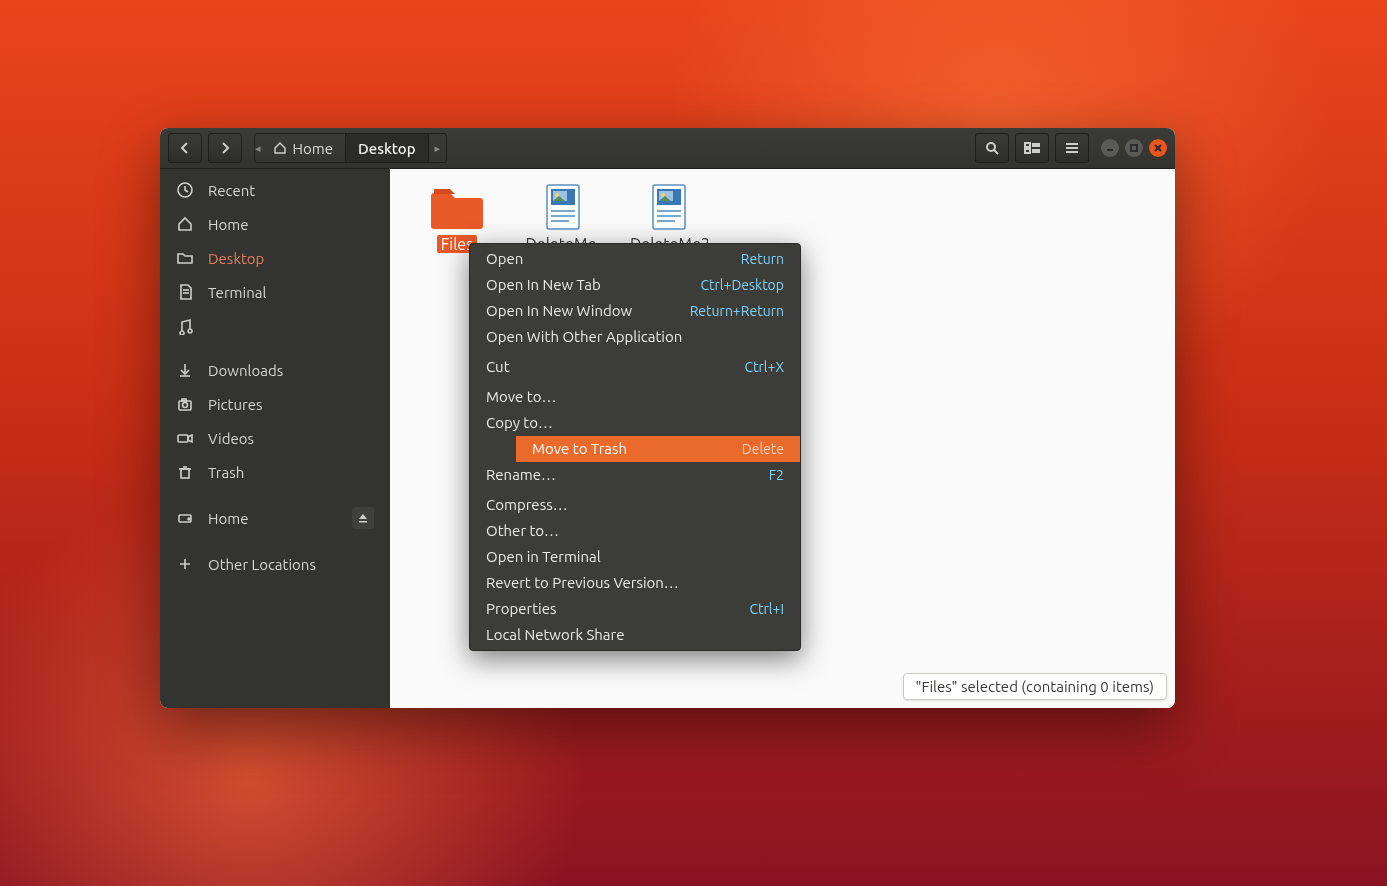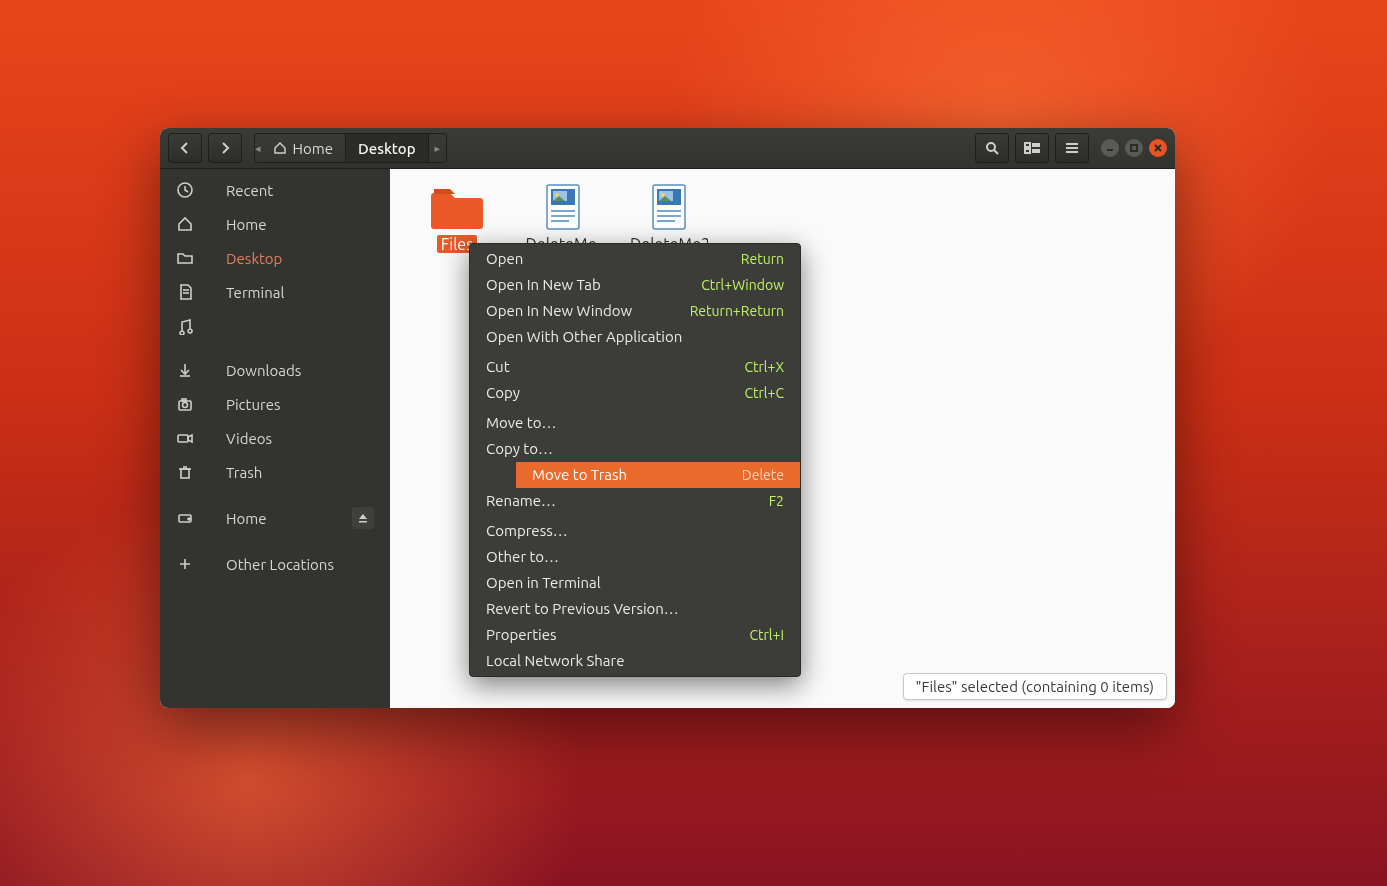--- a/index.html
+++ b/index.html
@@ -33,21 +33,21 @@
   .patharrow{color:#888;font-size:11px;}
   .spacer{flex:1;}
   .winctrl{display:flex;gap:6px;align-items:center;margin-left:6px;}
   .wc{width:18px;height:18px;border-radius:50%;background:#5a5a56;display:flex;align-items:center;justify-content:center;cursor:pointer;}
   .wc.close{background:#e95420;}
   .wc svg{width:10px;height:10px;stroke:#2b2b2b;stroke-width:2;fill:none;}
 
   
   .body{flex:1;display:flex;min-height:0;}
   .sidebar{width:230px;background:#33332f;display:flex;flex-direction:column;padding-top:4px;}
-  .sbitem{display:flex;align-items:center;gap:32px;padding:8px 16px;color:#d6d6d0;cursor:pointer;}
+  .sbitem{display:flex;align-items:center;gap:14px;padding:8px 16px;color:#d6d6d0;cursor:pointer;}
   .sbitem.active{color:#e67e5c;}
   .sbitem .ico{width:18px;display:flex;justify-content:center;}
   .sbitem .ico svg{stroke:#cfcfca;fill:none;stroke-width:1.6;}
   .sbitem.active .ico svg{stroke:#e67e5c;fill:#e67e5c;}
   .eject{margin-left:auto;width:22px;height:22px;border-radius:3px;background:#3f3f3b;display:flex;align-items:center;justify-content:center;}
   .eject svg{fill:#cfcfca;}
 
   .content{flex:1;background:#fafafa;position:relative;overflow:hidden;}
   .icons{display:flex;gap:28px;padding:14px 28px;align-items:flex-start;}
   .fileicon{display:flex;flex-direction:column;align-items:center;width:78px;cursor:pointer;}
@@ -56,21 +56,21 @@
   .folder-svg{width:54px;height:48px;}
   .doc-svg{width:48px;height:48px;}
 
   
   .ctxmenu{
     position:absolute;left:469px;top:243px;width:330px;
     background:#3c3c38;border:1px solid #2a2a27;border-radius:4px;
     box-shadow:0 8px 28px rgba(0,0,0,0.5);padding:2px 0;z-index:10;
   }
   .ctxitem{display:flex;align-items:center;padding:3px 16px;color:#eaeae6;cursor:pointer;font-size:15px;line-height:20px;}
-  .ctxitem .accel{margin-left:auto;color:#bef264;font-size:14px;}
+  .ctxitem .accel{margin-left:auto;color:#7dd3fc;font-size:14px;}
   .ctxitem.hl{background:#ea6a2b;color:#fff;margin-left:46px;}
   .ctxitem.hl .accel{color:#f6d2bf;}
   .ctxgap{height:4px;}
 
   
   .statusbar{
     position:absolute;right:8px;bottom:8px;background:#fff;border:1px solid #c9c9c4;
     border-radius:4px;padding:4px 12px;color:#3a3a38;font-size:15px;box-shadow:0 1px 2px rgba(0,0,0,0.1);
   }
 </style>
@@ -304,37 +304,33 @@
   </div>
 </div>
 
 <div class="ctxmenu" id="ctxmenu">
     <div class="ctxitem">
       <span>Open</span>
       <span class="accel">Return</span>
     </div>
     <div class="ctxitem">
       <span>Open In New Tab</span>
-      <span class="accel">Ctrl+Window</span>
+      <span class="accel">Ctrl+Desktop</span>
     </div>
     <div class="ctxitem">
       <span>Open In New Window</span>
       <span class="accel">Return+Return</span>
     </div>
     <div class="ctxitem">
       <span>Open With Other Application</span>
     </div>
     <div class="ctxgap"></div>
     <div class="ctxitem">
       <span>Cut</span>
       <span class="accel">Ctrl+X</span>
-    </div>
-    <div class="ctxitem">
-      <span>Copy</span>
-      <span class="accel">Ctrl+C</span>
     </div>
     <div class="ctxgap"></div>
     <div class="ctxitem">
       <span>Move to…</span>
     </div>
     <div class="ctxitem">
       <span>Copy to…</span>
     </div>
     <div class="ctxitem hl">
       <span>Move to Trash</span>

